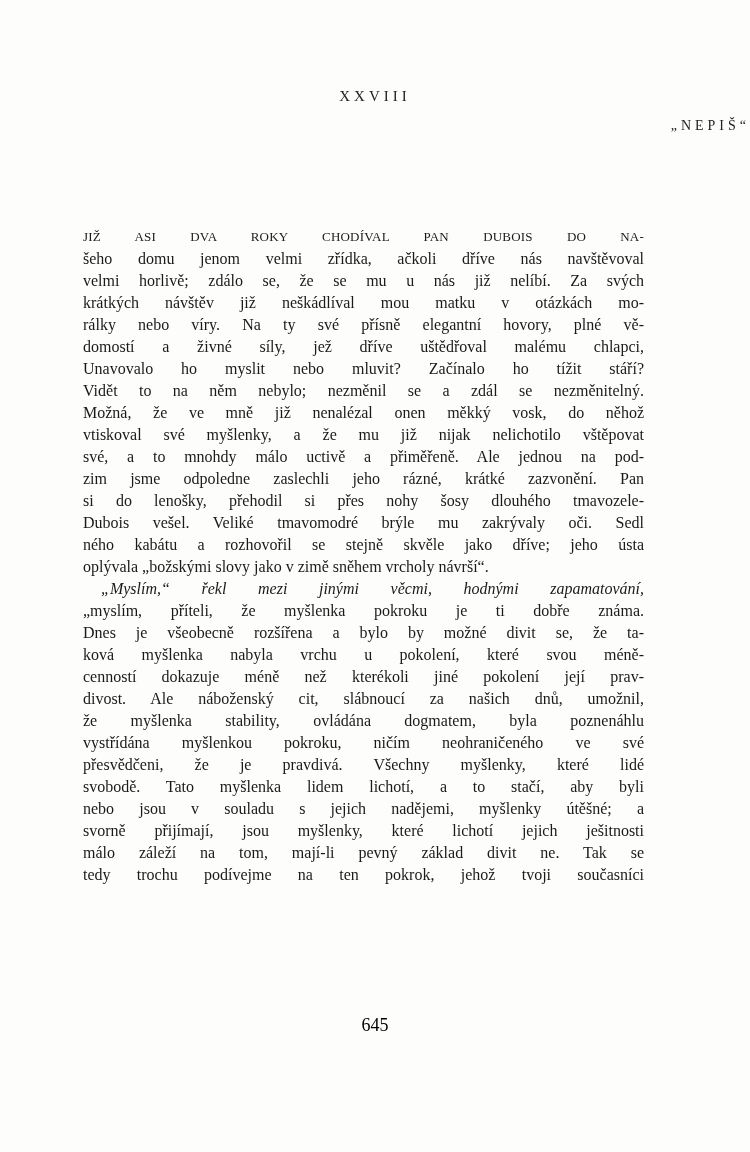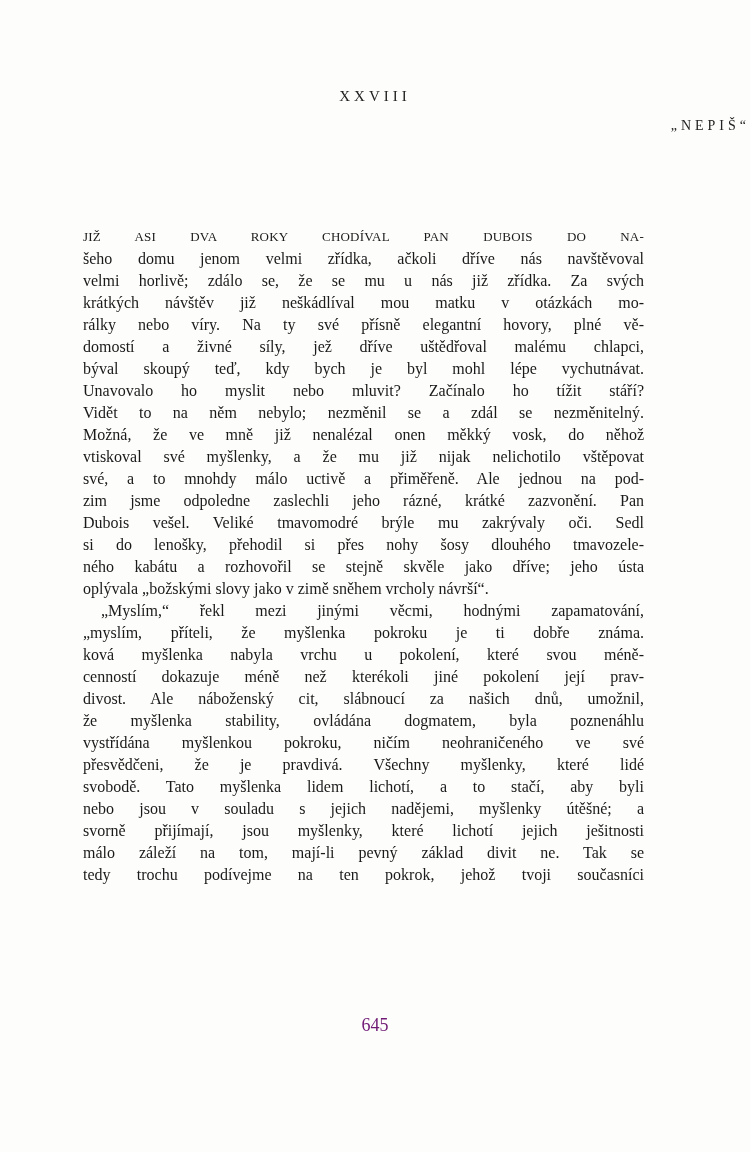--- a/index.html
+++ b/index.html
@@ -57,59 +57,60 @@
   }
   .line.first {
     font-size: 13px;
     letter-spacing: 0.2px;
   }
   .line.last-of-para {
     text-align-last: left;
   }
   .line.indent {
     padding-left: 18px;
+    font-style: italic;
   }
   .page-number {
     position: absolute;
     top: 1015px;
     left: 0; width: 750px;
     text-align: center;
     font-size: 18px;
-    color: #701a75;
+    color: #000000;
   }
 </style>
 </head>
 <body>
 
 <div class="page">
   <div class="chapter-number">XXVIII</div>
   <div class="chapter-title">„NEPIŠ“</div>
 
   <div class="body-text">
 
     <span class="line first">JIŽ ASI DVA ROKY CHODÍVAL PAN DUBOIS DO NA-</span>
     <span class="line">šeho domu jenom velmi zřídka, ačkoli dříve nás navštěvoval</span>
-    <span class="line">velmi horlivě; zdálo se, že se mu u nás již zřídka. Za svých</span>
+    <span class="line">velmi horlivě; zdálo se, že se mu u nás již nelíbí. Za svých</span>
     <span class="line">krátkých návštěv již neškádlíval mou matku v otázkách mo-</span>
     <span class="line">rálky nebo víry. Na ty své přísně elegantní hovory, plné vě-</span>
     <span class="line">domostí a živné síly, jež dříve uštědřoval malému chlapci,</span>
-    <span class="line">býval skoupý teď, kdy bych je byl mohl lépe vychutnávat.</span>
     <span class="line">Unavovalo ho myslit nebo mluvit? Začínalo ho tížit stáří?</span>
     <span class="line">Vidět to na něm nebylo; nezměnil se a zdál se nezměnitelný.</span>
     <span class="line">Možná, že ve mně již nenalézal onen měkký vosk, do něhož</span>
     <span class="line">vtiskoval své myšlenky, a že mu již nijak nelichotilo vštěpovat</span>
     <span class="line">své, a to mnohdy málo uctivě a přiměřeně. Ale jednou na pod-</span>
     <span class="line">zim jsme odpoledne zaslechli jeho rázné, krátké zazvonění. Pan</span>
+    <span class="line">si do lenošky, přehodil si přes nohy šosy dlouhého tmavozele-</span>
     <span class="line">Dubois vešel. Veliké tmavomodré brýle mu zakrývaly oči. Sedl</span>
-    <span class="line">si do lenošky, přehodil si přes nohy šosy dlouhého tmavozele-</span>
     <span class="line">ného kabátu a rozhovořil se stejně skvěle jako dříve; jeho ústa</span>
     <span class="line last-of-para">oplývala „božskými slovy jako v zimě sněhem vrcholy návrší“.</span>
 
     <span class="line indent">„Myslím,“ řekl mezi jinými věcmi, hodnými zapamatování,</span>
     <span class="line">„myslím, příteli, že myšlenka pokroku je ti dobře známa.</span>
+    <span class="line">Dnes je všeobecně rozšířena a bylo by možné divit se, že ta-</span>
     <span class="line">ková myšlenka nabyla vrchu u pokolení, které svou méně-</span>
     <span class="line">cenností dokazuje méně než kterékoli jiné pokolení její prav-</span>
     <span class="line">divost. Ale náboženský cit, slábnoucí za našich dnů, umožnil,</span>
     <span class="line">že myšlenka stability, ovládána dogmatem, byla poznenáhlu</span>
     <span class="line">vystřídána myšlenkou pokroku, ničím neohraničeného ve své</span>
     <span class="line">přesvědčeni, že je pravdivá. Všechny myšlenky, které lidé</span>
     <span class="line">svobodě. Tato myšlenka lidem lichotí, a to stačí, aby byli</span>
     <span class="line">nebo jsou v souladu s jejich nadějemi, myšlenky útěšné; a</span>
     <span class="line">svorně přijímají, jsou myšlenky, které lichotí jejich ješitnosti</span>
     <span class="line">málo záleží na tom, mají-li pevný základ divit ne. Tak se</span>

